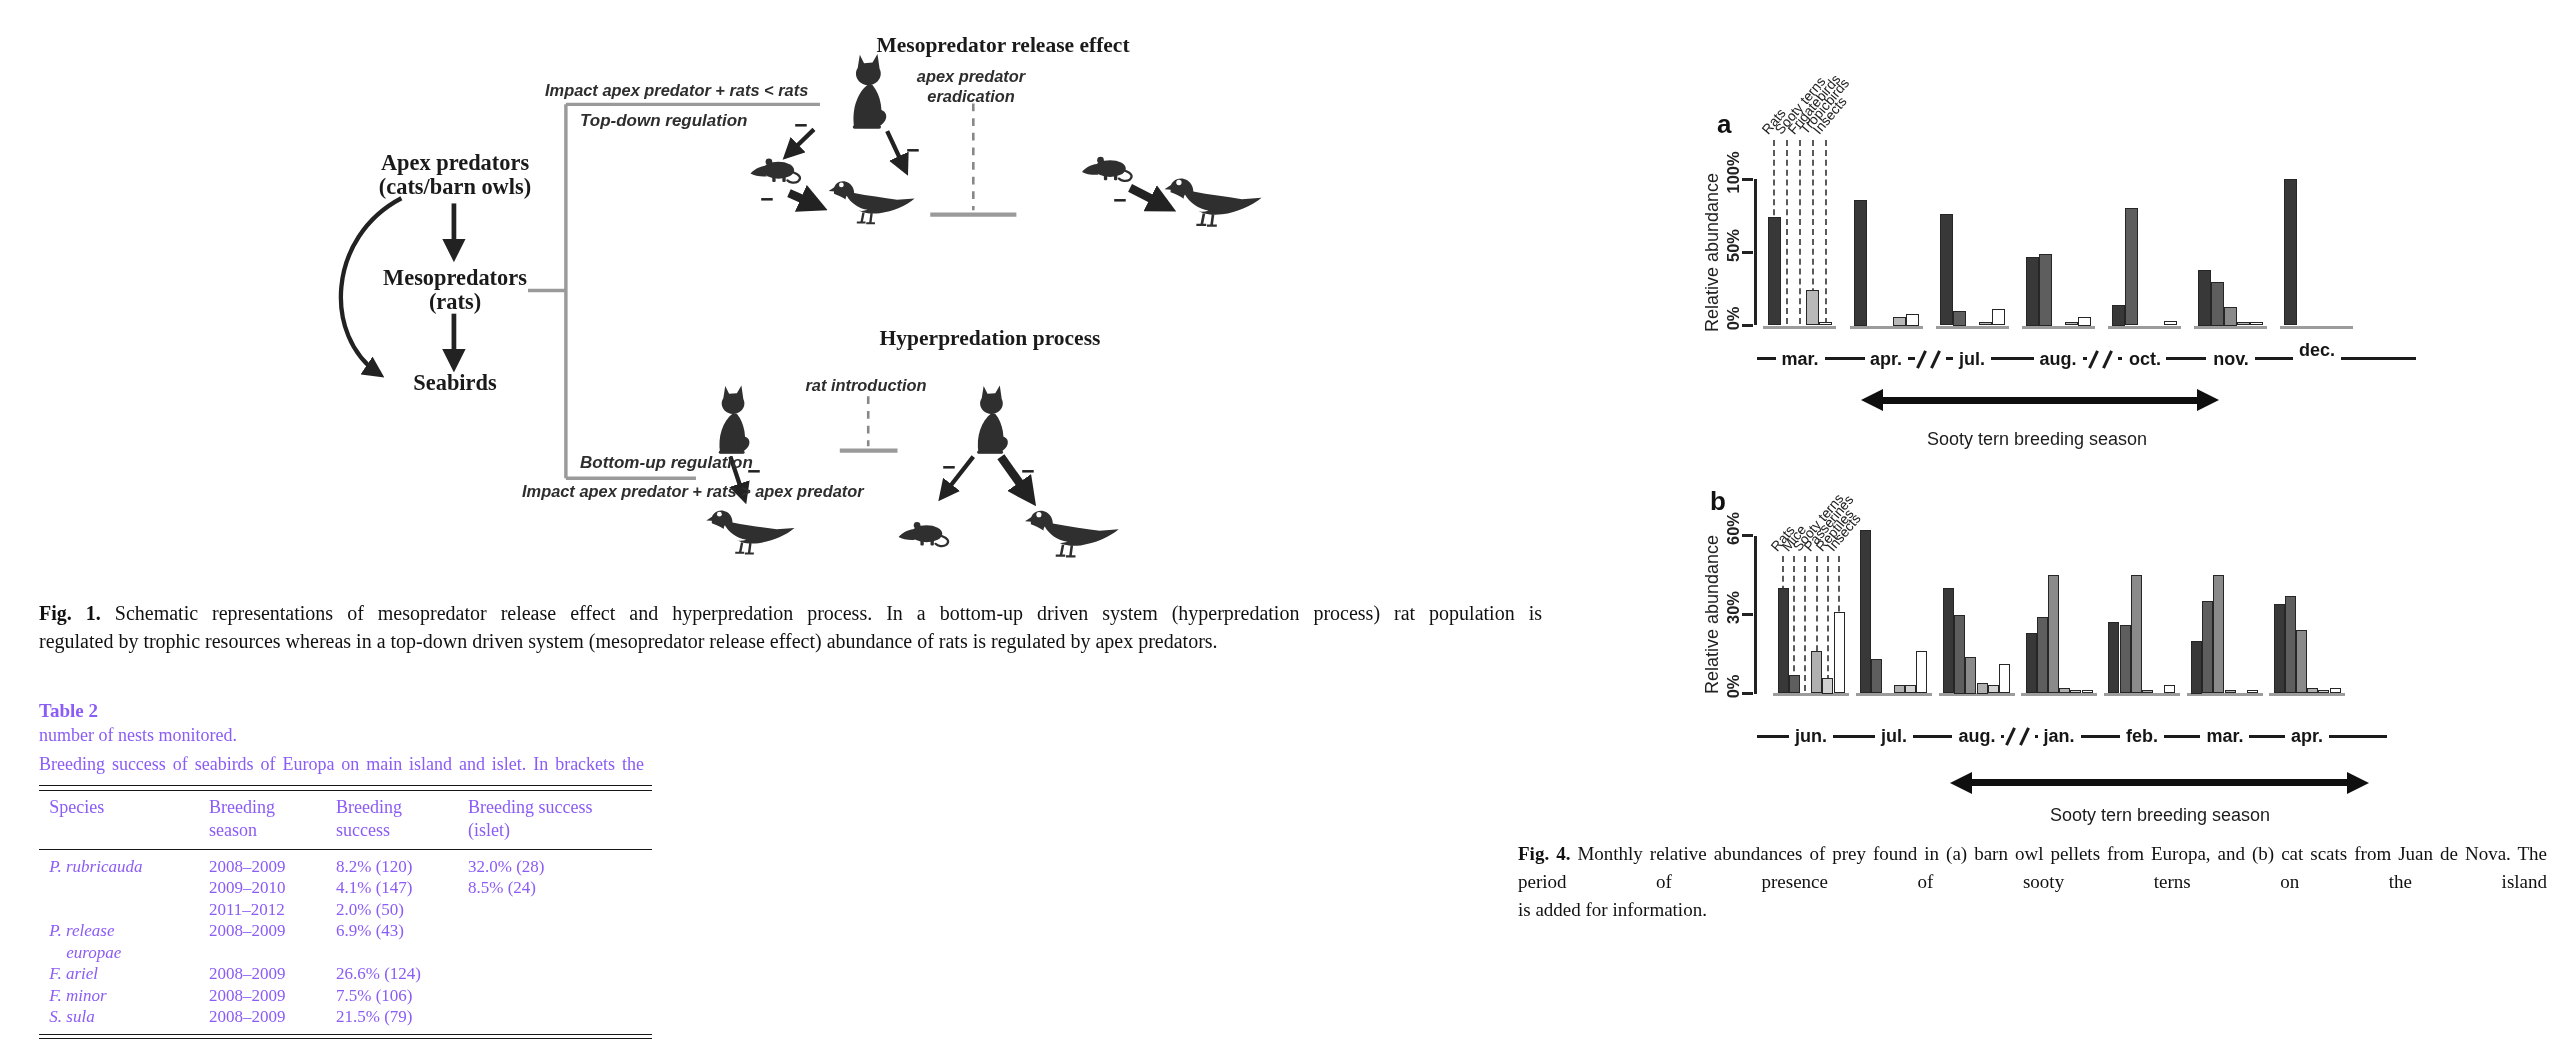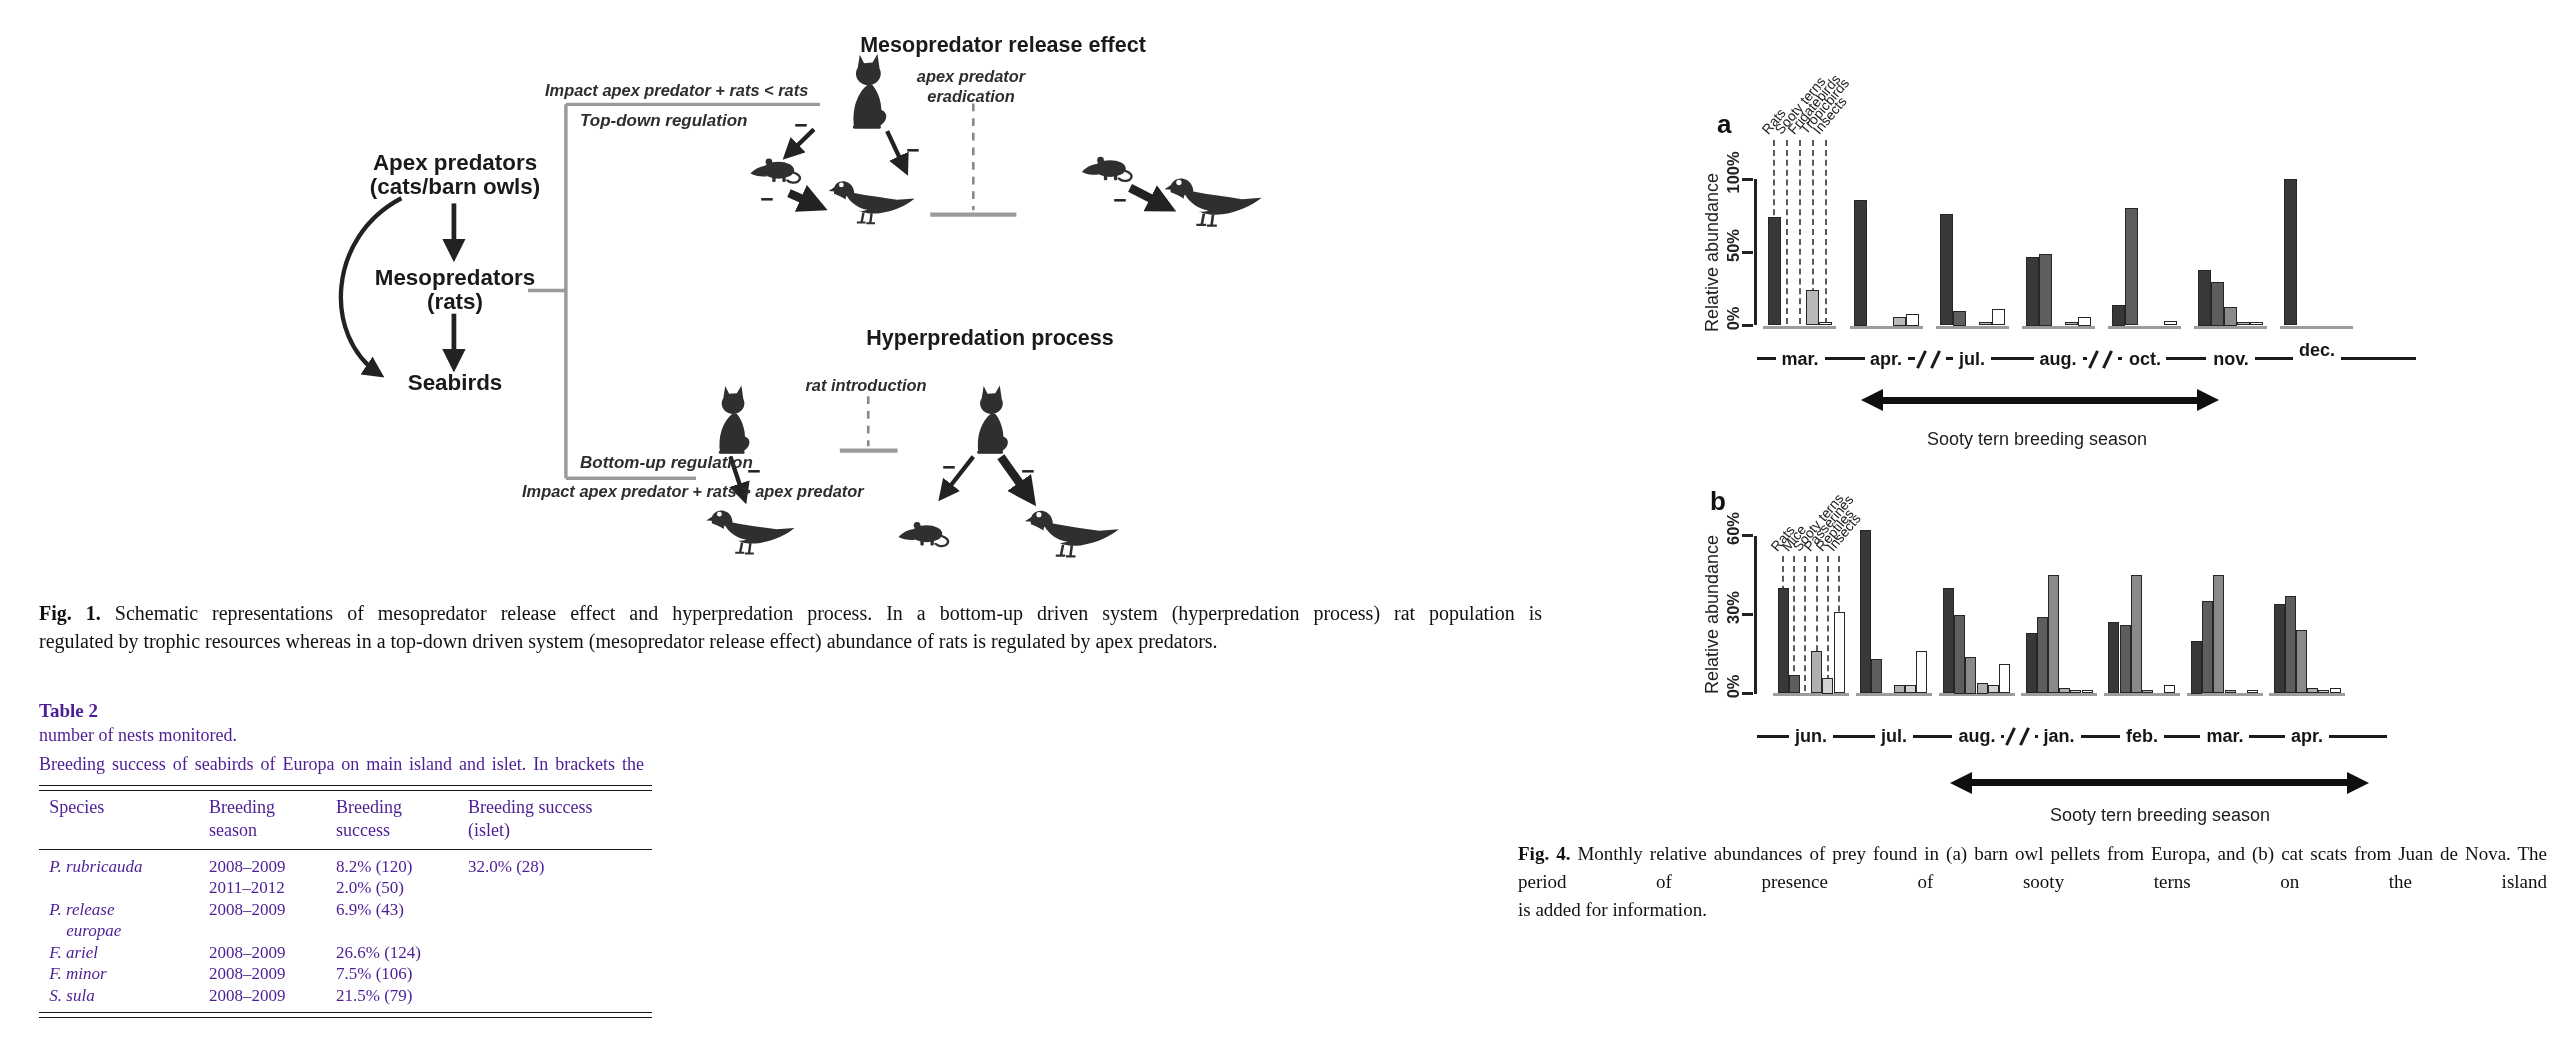--- a/index.html
+++ b/index.html
@@ -1,26 +1,26 @@
 <!DOCTYPE html>
 <html style="font-size:13.8px"><head>
 <meta charset="utf-8">
 <style>
   html,body{margin:0;padding:0;width:2576px;height:1041px;overflow:hidden;background:#fff;}
   .canvas{position:relative;width:2576px;height:1041px;background:#fff;font-family:"Liberation Sans",sans-serif;color:#1a1a1a;}
   .abs{position:absolute;}
   .cx{transform:translateX(-50%);white-space:nowrap;}
-  .sans-b{font-weight:bold;font-family:Liberation Sans, sans-serif;}
+  .sans-b{font-weight:bold;font-family:Liberation Serif, serif;}
   .ital{font-style:italic;font-weight:bold;color:#2e2e2e;}
   .minus{font-size:23px;font-weight:bold;color:#222;line-height:8.6px;}
   .fig-cap{font-family:"Liberation Serif",serif;font-size:20px;line-height:27.6px;color:#111;}
   .jl{text-align:justify;text-align-last:justify;}
   .capb{font-weight:bold;}
   
-  .t2{font-family:"Liberation Serif",serif;color:#4c1d95;}
+  .t2{font-family:"Liberation Serif",serif;color:#8b5cf6;}
   .t2-title{font-size:19px;font-weight:bold;line-height:22.4px;margin-top:1.7px;}
   .t2-cap{font-size:18px;line-height:26px;margin-top:3.4px;width:605px;}
   .rule-d{height:3.4px;border-top:1.7px solid #161616;border-bottom:1.7px solid #161616;}
   .rule-s{height:0;border-top:1.7px solid #161616;}
   .t2-grid{display:grid;grid-template-columns:170px 127px 132px 1fr;}
   .t2-grid .hc{font-size:18px;line-height:23px;white-space:pre-line;padding-top:5.2px;padding-bottom:6.9px;}
   .t2-grid .hc:first-child{padding-left:10.3px;}
   .t2-row{display:grid;grid-template-columns:170px 127px 132px 1fr;}
   .t2-row .c{font-size:17px;line-height:21.5px;}
   .t2-row .sp{font-style:italic;padding-left:10.3px;white-space:pre-line;}
@@ -166,20 +166,26 @@
       <div class="hc">Breeding success
 (islet)</div>
     </div>
     <div class="rule-s"></div>
     <div id="t2-body" style="margin-top:6px;">
         <div class="t2-row">
           <div class="sp c">P. rubricauda</div>
           <div class="c">2008–2009</div>
           <div class="c">8.2% (120)</div>
           <div class="c">32.0% (28)</div>
+        </div>
+        <div class="t2-row">
+          <div class="sp c"></div>
+          <div class="c">2009–2010</div>
+          <div class="c">4.1% (147)</div>
+          <div class="c">8.5% (24)</div>
         </div>
         <div class="t2-row">
           <div class="sp c"></div>
           <div class="c">2011–2012</div>
           <div class="c">2.0% (50)</div>
           <div class="c"></div>
         </div>
         <div class="t2-row">
           <div class="sp c">P. release
  europae</div>

